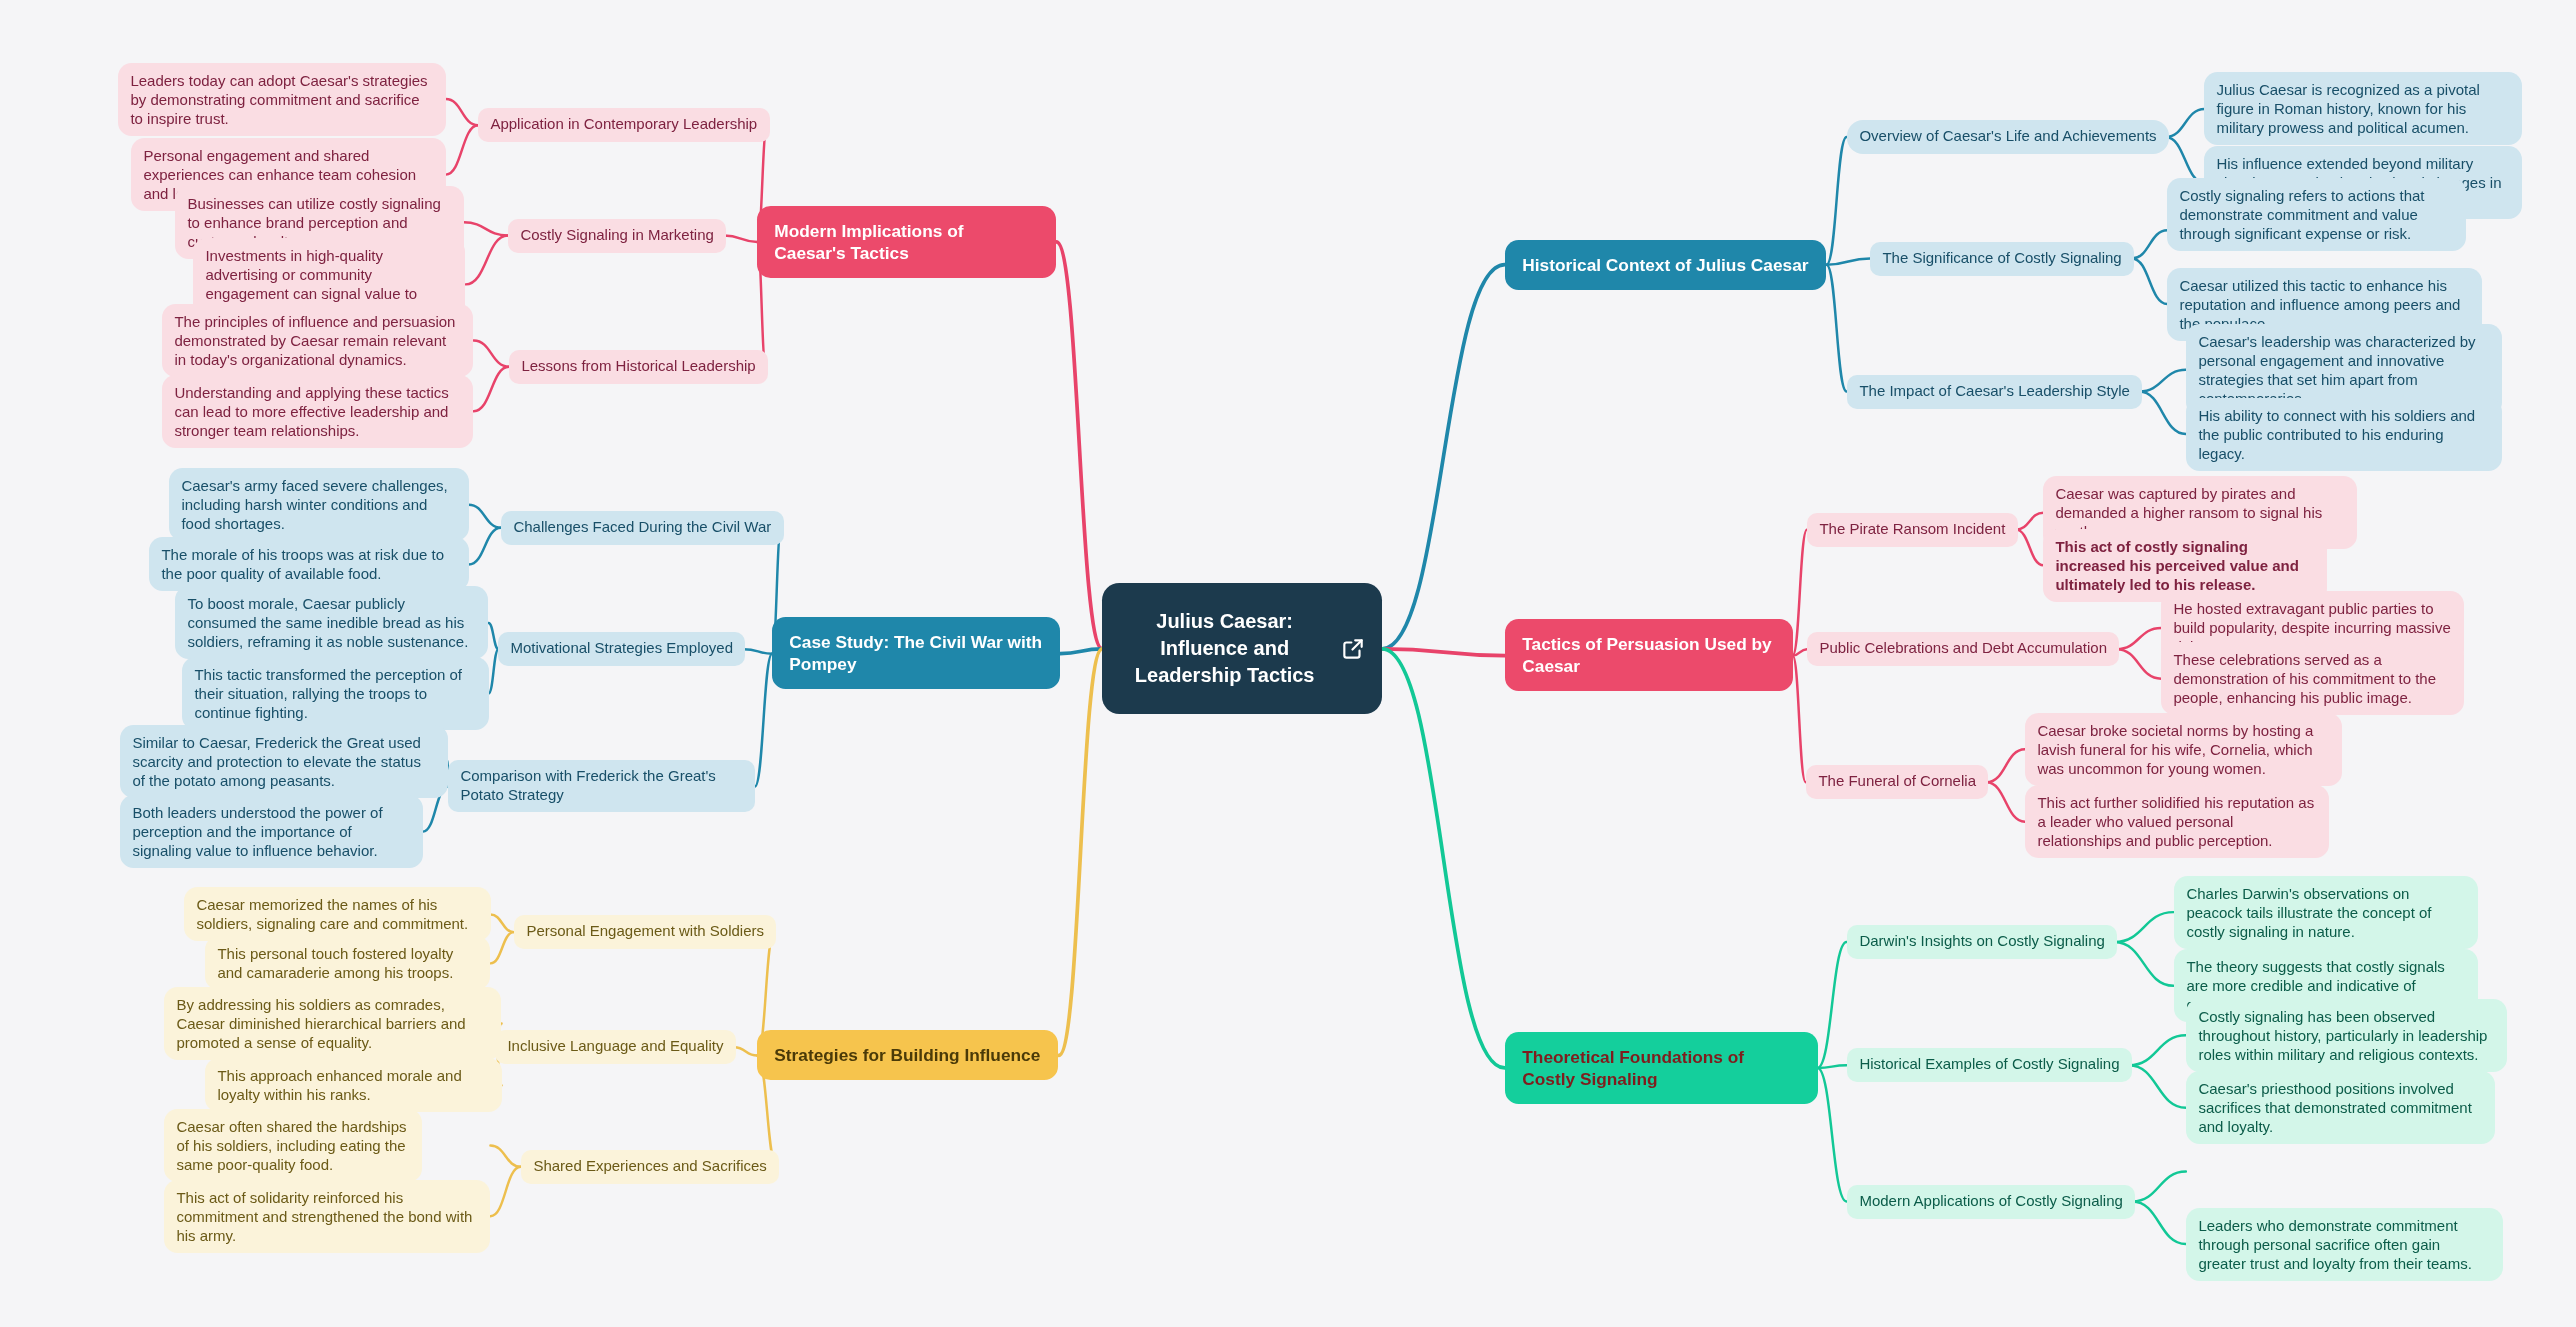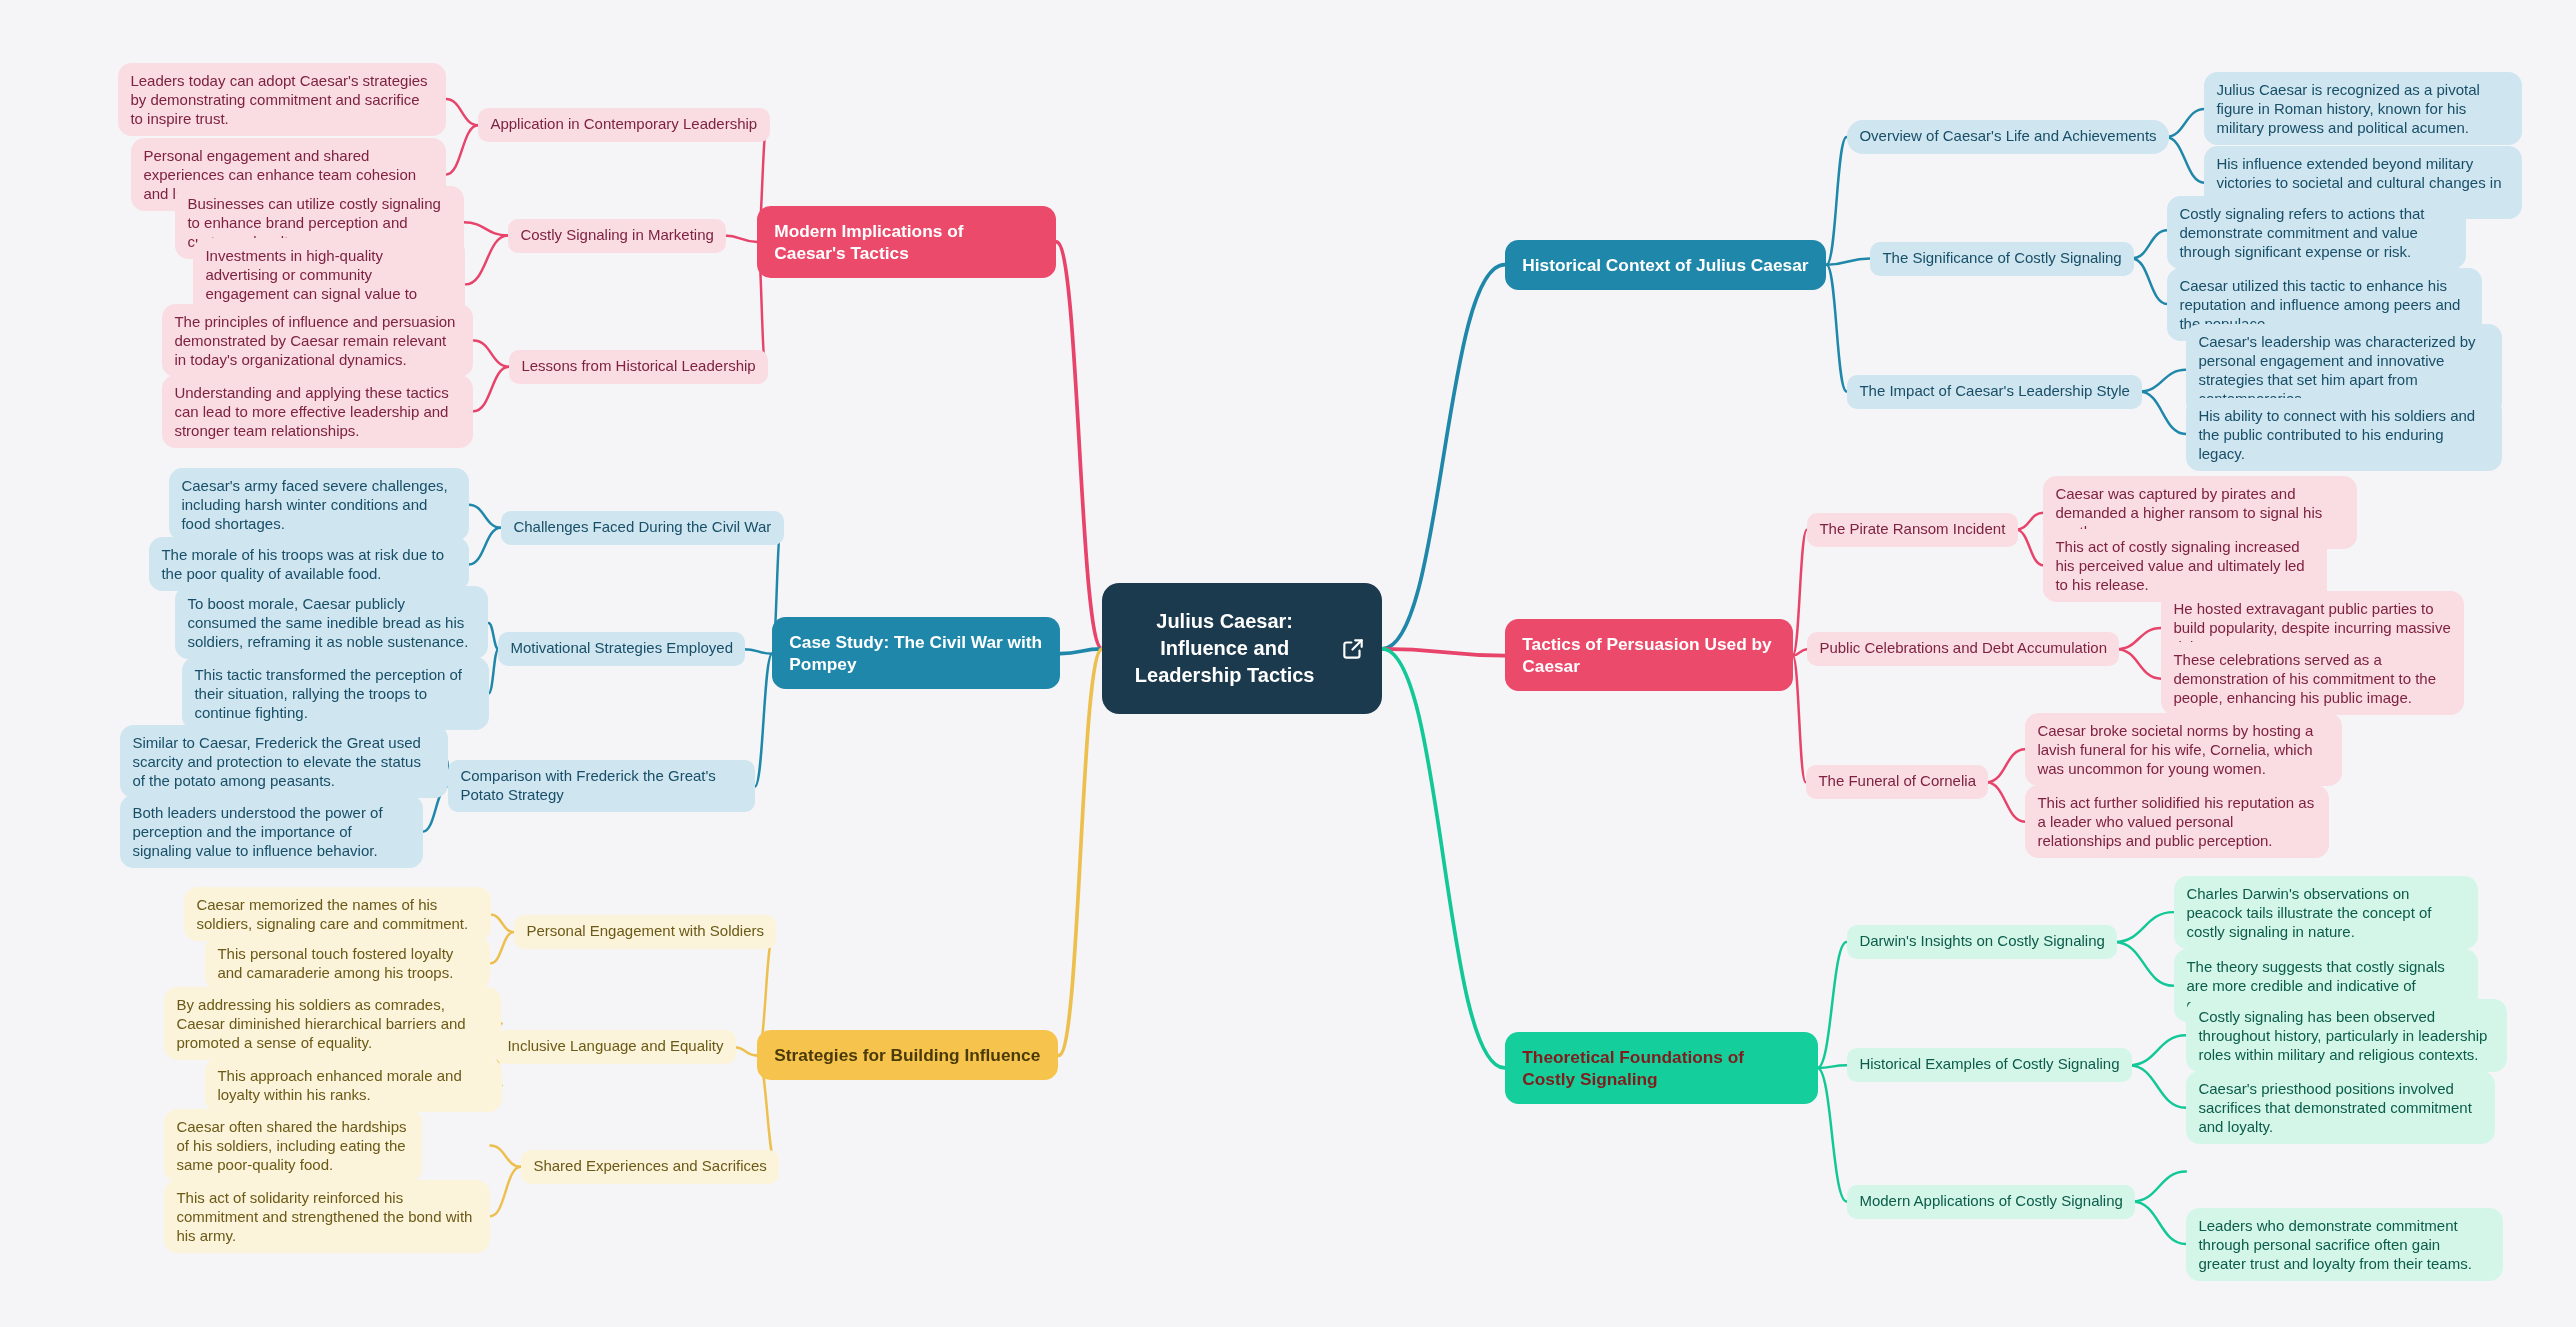--- a/index.html
+++ b/index.html
@@ -133,30 +133,30 @@
   <div class="node note yellow" style="left:205px;top:1058px;width:297px;">This approach enhanced morale and loyalty within his ranks.</div>
   <div id="b2t2" class="node label yellow nw" style="left:521px;top:1150px;">Shared Experiences and Sacrifices</div>
   <div class="node note yellow" style="left:164px;top:1109px;width:258px;">Caesar often shared the hardships of his soldiers, including eating the same poor-quality food.</div>
   <div class="node note yellow" style="left:164px;top:1180px;width:326px;">This act of solidarity reinforced his commitment and strengthened the bond with his army.</div>
 
   <div id="b3" class="node title blue nw" style="left:1505px;top:240px;">Historical Context of Julius Caesar</div>
   <div id="b3t0" class="node label blue nw" style="left:1847px;top:120px;border-radius:16px;">Overview of Caesar's Life and Achievements</div>
   <div class="node note blue" style="left:2204px;top:72px;width:318px;">Julius Caesar is recognized as a pivotal figure in Roman history, known for his military prowess and political acumen.</div>
   <div class="node note blue" style="left:2204px;top:146px;width:318px;">His influence extended beyond military victories to societal and cultural changes in Rome.</div>
   <div id="b3t1" class="node label blue nw" style="left:1870px;top:242px;">The Significance of Costly Signaling</div>
-  <div class="node note blue" style="left:2167px;top:196px;width:299px;">Costly signaling refers to actions that demonstrate commitment and value through significant expense or risk.</div>
+  <div class="node note blue" style="left:2167px;top:178px;width:299px;">Costly signaling refers to actions that demonstrate commitment and value through significant expense or risk.</div>
   <div class="node note blue" style="left:2167px;top:268px;width:315px;">Caesar utilized this tactic to enhance his reputation and influence among peers and the populace.</div>
   <div id="b3t2" class="node label blue nw" style="left:1847px;top:375px;">The Impact of Caesar's Leadership Style</div>
   <div class="node note blue" style="left:2186px;top:324px;width:316px;">Caesar's leadership was characterized by personal engagement and innovative strategies that set him apart from contemporaries.</div>
   <div class="node note blue" style="left:2186px;top:398px;width:316px;">His ability to connect with his soldiers and the public contributed to his enduring legacy.</div>
 
   <div id="b4" class="node title pink" style="left:1505px;top:619px;width:288px;">Tactics of Persuasion Used by Caesar</div>
   <div id="b4t0" class="node label pink nw" style="left:1807px;top:513px;">The Pirate Ransom Incident</div>
   <div class="node note pink" style="left:2043px;top:476px;width:314px;">Caesar was captured by pirates and demanded a higher ransom to signal his worth.</div>
-  <div class="node note pink" style="left:2043px;top:529px;width:284px;">This act of costly signaling increased his perceived value and ultimately led to his release.</div>
+  <div class="node note pink" style="left:2043px;top:529px;width:284px;font-weight:bold;">This act of costly signaling increased his perceived value and ultimately led to his release.</div>
   <div id="b4t1" class="node label pink nw" style="left:1807px;top:632px;">Public Celebrations and Debt Accumulation</div>
   <div class="node note pink" style="left:2161px;top:591px;width:303px;">He hosted extravagant public parties to build popularity, despite incurring massive debt.</div>
   <div class="node note pink" style="left:2161px;top:642px;width:303px;">These celebrations served as a demonstration of his commitment to the people, enhancing his public image.</div>
   <div id="b4t2" class="node label pink nw" style="left:1806px;top:765px;">The Funeral of Cornelia</div>
   <div class="node note pink" style="left:2025px;top:713px;width:317px;">Caesar broke societal norms by hosting a lavish funeral for his wife, Cornelia, which was uncommon for young women.</div>
   <div class="node note pink" style="left:2025px;top:785px;width:304px;">This act further solidified his reputation as a leader who valued personal relationships and public perception.</div>
 
   <div id="b5" class="node title green" style="left:1505px;top:1032px;width:313px;">Theoretical Foundations of Costly Signaling</div>
   <div id="b5t0" class="node label green nw" style="left:1847px;top:925px;">Darwin's Insights on Costly Signaling</div>
   <div class="node note green" style="left:2174px;top:876px;width:304px;">Charles Darwin's observations on peacock tails illustrate the concept of costly signaling in nature.</div>

